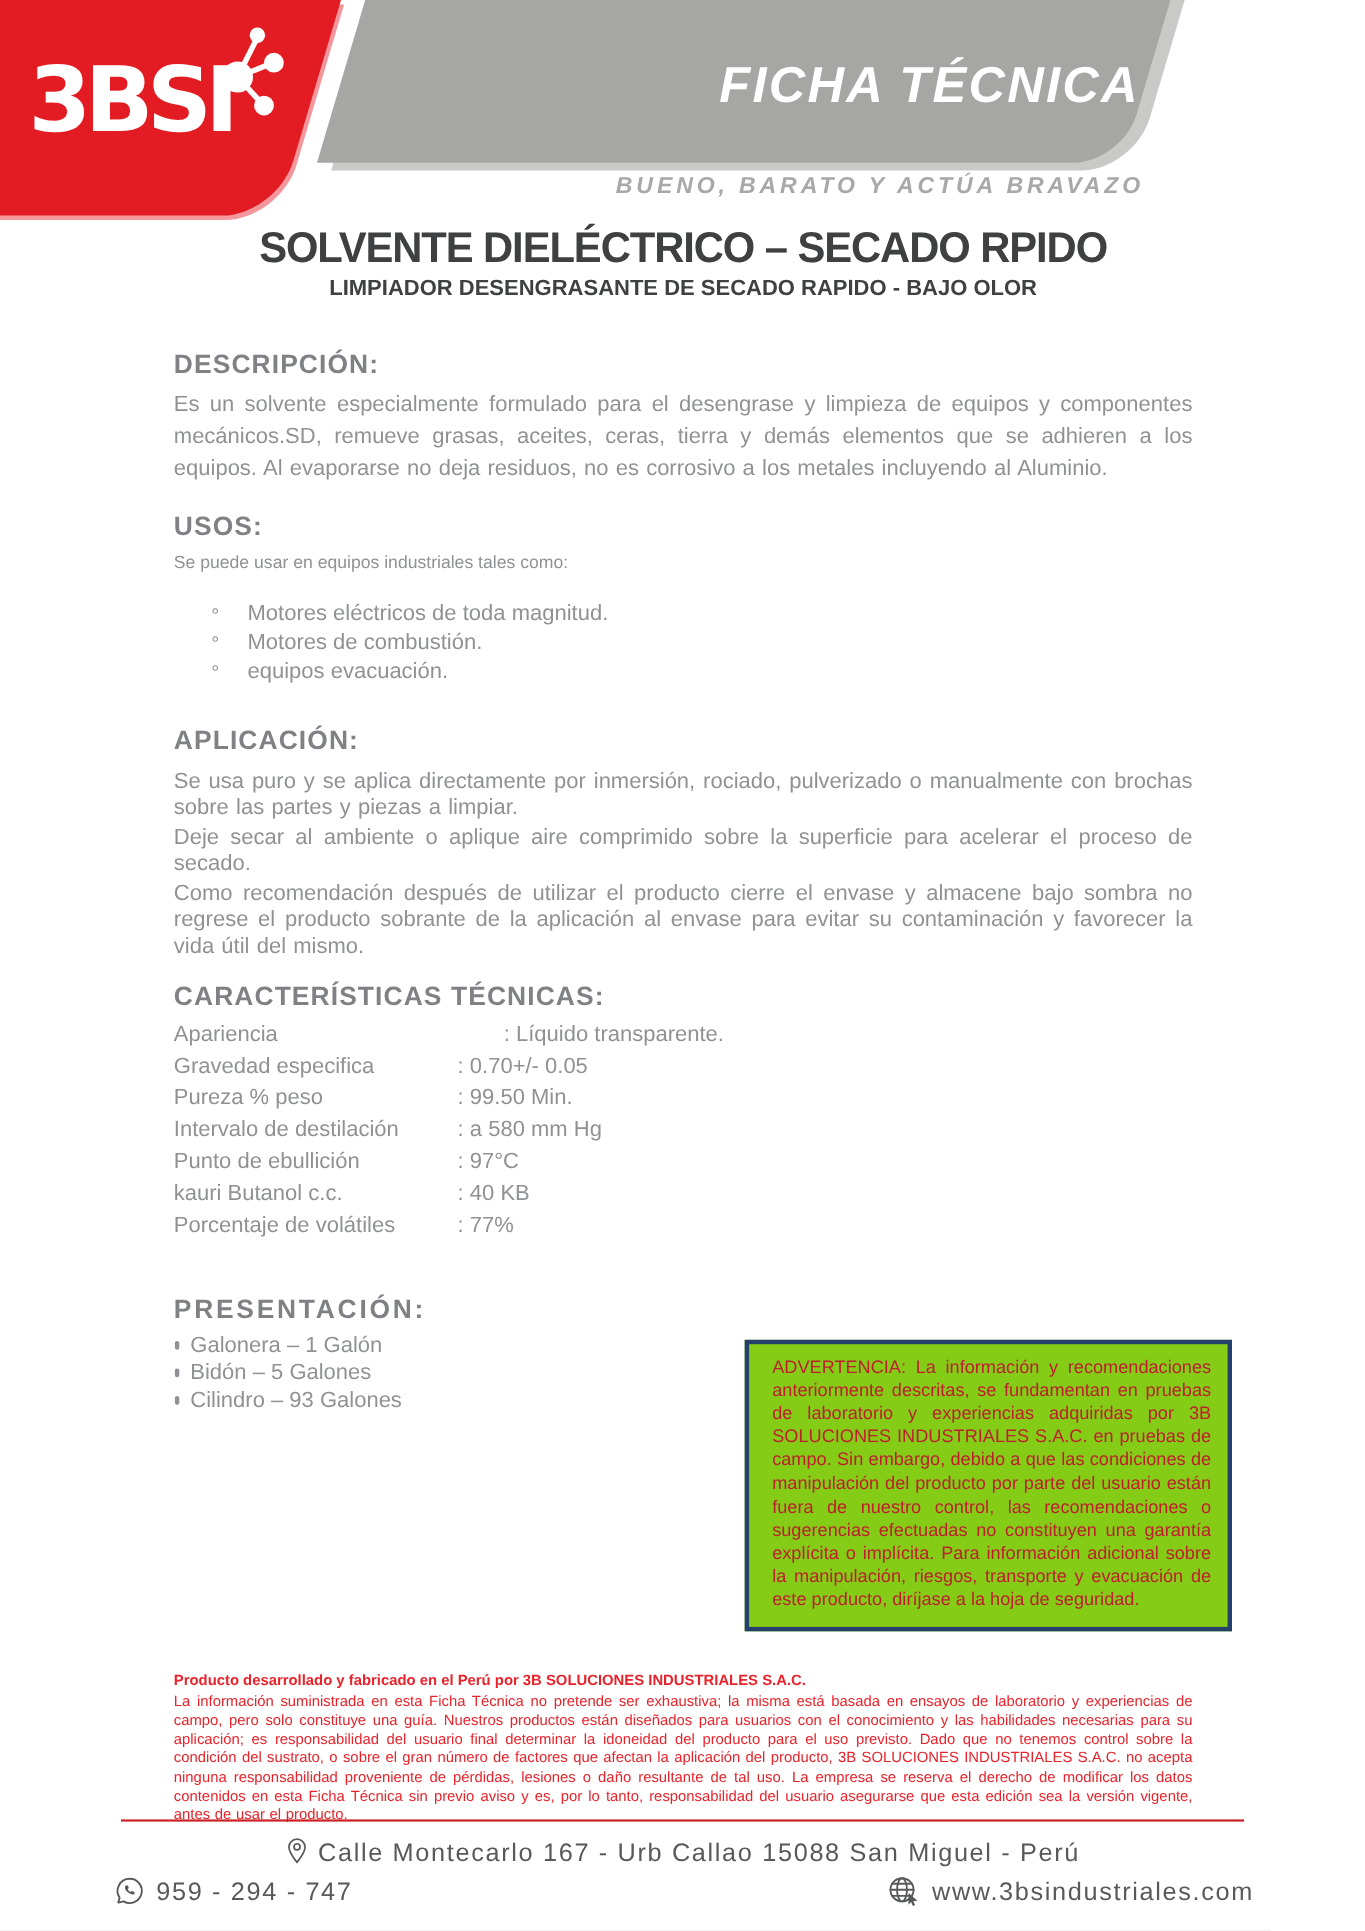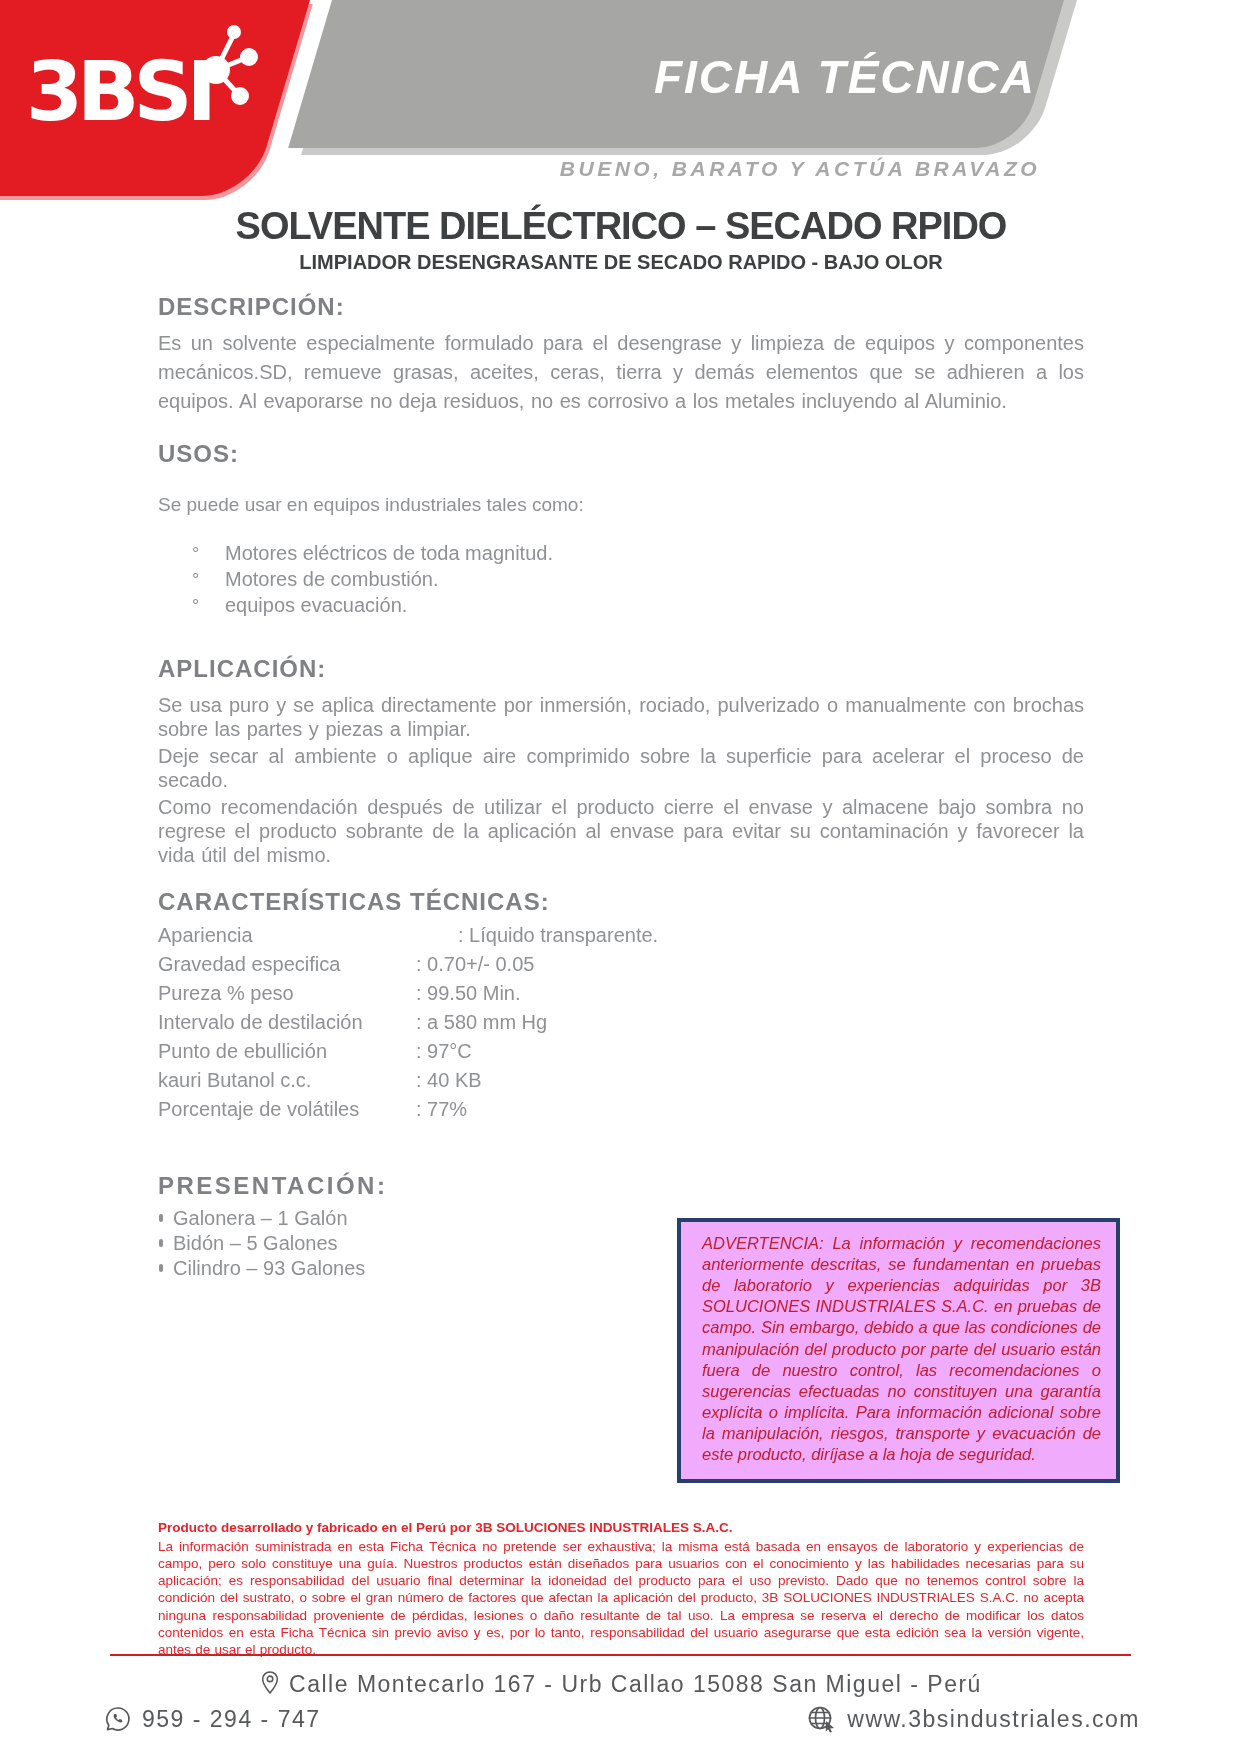--- a/index.html
+++ b/index.html
@@ -49,30 +49,30 @@
     margin:0; text-align:center; color:#3f4041;
     font-size:38px; font-weight:bold; letter-spacing:-1px; transform:scaleY(1.03);
   }
   .prod-subtitle {
     margin:3px 0 0; text-align:center; color:#3f4041;
     font-size:20px; font-weight:bold; letter-spacing:0;
   }
   .sec-h {
     margin:0; color:#7f8184; font-size:24px; font-weight:bold; letter-spacing:1px;
   }
-  .sec-h.desc   { margin-top:19px; }
+  .sec-h.desc   { margin-top:44px; }
   .sec-h.usos   { margin-top:24px; }
   .sec-h.aplic  { margin-top:38px; }
   .sec-h.carac  { margin-top:20px; }
   .sec-h.pres   { margin-top:48px; letter-spacing:2.5px; }
   .body-text {
     margin:8px 0 0; color:#8f9194; font-size:20px; line-height:1.45;
     text-align:justify; word-spacing:1px;
   }
-  .intro-text { margin:26px 0 0; color:#8f9194; font-size:19px; }
+  .intro-text { margin:10px 0 0; color:#8f9194; font-size:16px; }
   ul.uso-list { list-style:none; margin:26px 0 0; padding:0 0 0 34px; }
   ul.uso-list li {
     position:relative; padding-left:33px; margin-bottom:3px;
     color:#8f9194; font-size:20px; line-height:23px;
   }
   ul.uso-list li::before { content:"°"; position:absolute; left:0; top:1px; font-size:18px; }
   .aplic-block { margin-top:10px; }
   .aplic-block p {
     margin:2px 0 0; color:#8f9194; font-size:20px; line-height:1.22;
     text-align:justify; word-spacing:1px;
@@ -86,23 +86,22 @@
     position:relative; padding-left:15px; color:#8f9194; font-size:20px; line-height:25px;
   }
   ul.pres-list li::before {
     content:""; position:absolute; left:1px; top:8px; width:4px; height:8px;
     border-radius:3px; background:#8f9194;
   }
 
   
   .warning {
     position:absolute; top:1218px; left:677px; width:443px; height:265px;
-    box-sizing:border-box; border:4px solid #24406b; background:#f0abfc;
+    box-sizing:border-box; border:4px solid #24406b; background:#84cc16;
     padding:11px 15px 0 21px;
-    font-style:italic;
   }
   .warning p {
     margin:0; color:#bf1e2e; font-size:16.5px; line-height:1.28;
     text-align:justify;
   }
 
   
   .legal { position:absolute; top:1520px; left:158px; width:926px; }
   .legal-intro { margin:0 0 3px; color:#e8232b; font-size:13.5px; font-weight:bold; }
   .legal-body  { margin:0; color:#e8232b; font-size:13.5px; line-height:1.27;

